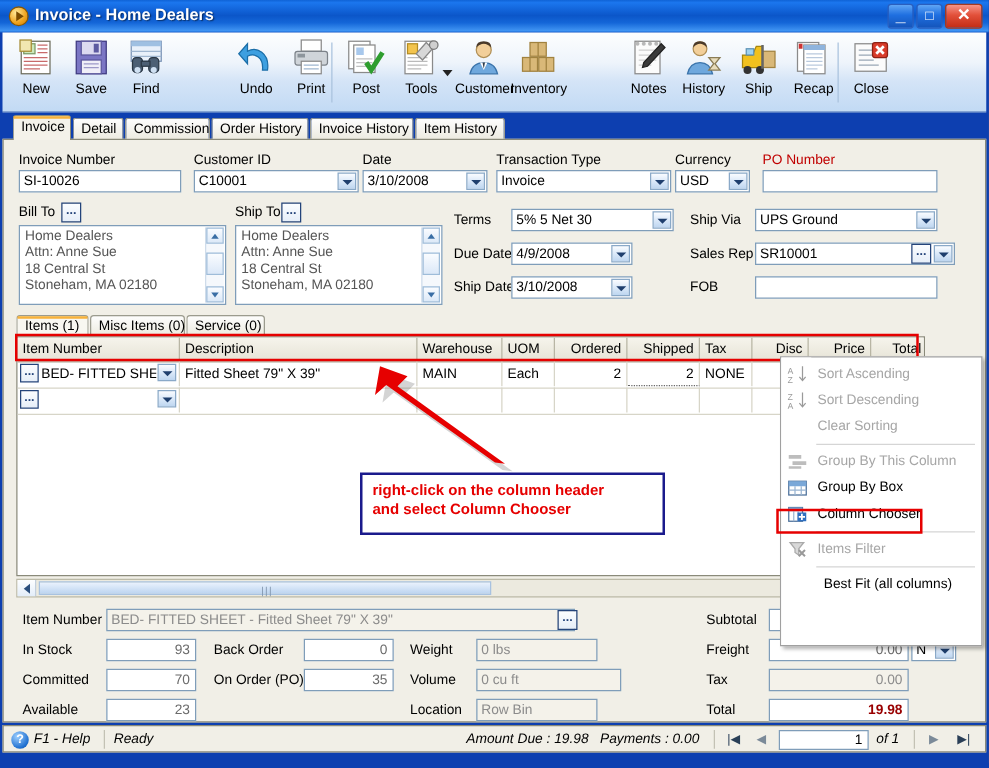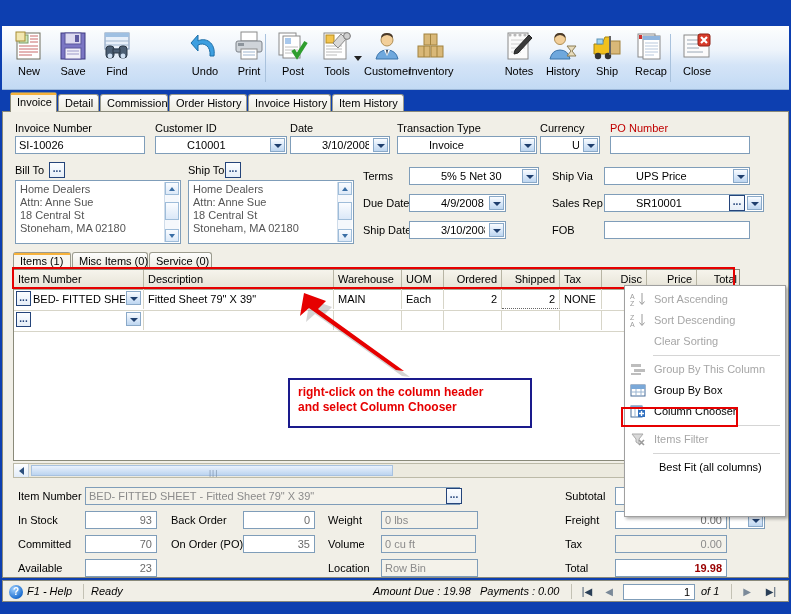--- a/index.html
+++ b/index.html
@@ -80,21 +80,21 @@
   .lbl{position:absolute;font-size:11px;color:#000;white-space:nowrap;}
   .lbl.req{color:#c00000;}
   .fld{
     position:absolute;height:18px;background:#fff;border:1px solid #7f9db9;box-sizing:border-box;
     font-size:11px;color:#000;line-height:16px;padding:0 3px;white-space:nowrap;overflow:hidden;
   }
   .fld.ro{background:#fff;color:#6b6b6b;}
   .fld.gray{background:#f4f2ea;color:#8b8b8b;}
   .fld.right{text-align:right;padding-right:4px;}
   .combo{position:absolute;height:18px;border:1px solid #7f9db9;background:#fff;box-sizing:border-box;}
-  .combo .v{position:absolute;left:3px;top:0;line-height:16px;font-size:11px;color:#000;white-space:nowrap;overflow:hidden;right:20px;margin-left:28px;}
+  .combo .v{position:absolute;left:3px;top:0;line-height:16px;font-size:11px;color:#000;white-space:nowrap;overflow:hidden;right:20px;}
   .cbtn{
     position:absolute;right:1px;top:1px;width:15px;height:14px;
     background:linear-gradient(to bottom,#fafcff,#d8e7f8 55%,#bed6f0);
     border:1px solid #8aa9c8;box-sizing:border-box;
   }
   .cbtn:after{content:"";position:absolute;left:3px;top:5px;border-left:4px solid transparent;border-right:4px solid transparent;border-top:4px solid #1f3f6e;}
   .ebtn{
     position:absolute;width:16px;height:16px;box-sizing:border-box;
     background:linear-gradient(to bottom,#fbfdff,#e6eef8);
     border:1px solid #24447a;font-size:10px;text-align:center;line-height:12px;color:#24447a;font-weight:bold;
@@ -167,20 +167,35 @@
   .navbtn.on{color:#2a3f57;}
   .navfld{position:absolute;top:3px;height:16px;background:#fff;border:1px solid #7f9db9;box-sizing:border-box;text-align:right;font-size:11px;line-height:14px;padding-right:4px;}
   .helpico{position:absolute;left:6px;top:4px;width:14px;height:14px;border-radius:50%;
     background:radial-gradient(circle at 35% 30%,#9fd0ff,#1e6fd0 70%,#0c4694);color:#fff;font-size:10px;font-weight:bold;text-align:center;line-height:14px;}
 </style>
 </head>
 <body>
 
 <div id="app">
 
+  <div class="titlebar">
+    <div class="title-ico"></div>
+    <div class="title-text">Invoice - Home Dealers</div>
+    <div class="winbtns">
+      <div class="wbtn min">
+          <span class="g">_</span>
+        </div>
+      <div class="wbtn">
+          <span class="g">□</span>
+        </div>
+      <div class="wbtn close">
+          <span class="g">✕</span>
+        </div>
+    </div>
+  </div>
 
   <div class="toolbar">
 
     <div class="tb-item" style="left:4px">
       <div class="tb-ico">
         <svg width="32" height="32" viewBox="0 0 32 32">
             <rect x="4" y="3" width="23" height="26" fill="#fff" stroke="#6e6e5e"></rect>
             <rect x="6" y="5" width="9" height="8" fill="#cde8bb" stroke="#7a9a66"></rect>
             <g stroke="#c86a6a" stroke-width="1">
               <path d="M17 6h8M17 9h8M17 12h8M6 16h19M6 19h19M6 22h19M6 25h13"></path>
@@ -475,21 +490,21 @@
     </div>
 
     <div class="lbl" style="left:360px;top:112px">Ship Date</div>
     <div class="combo" style="left:406px;top:109px;width:97px">
       <span class="v">3/10/2008</span>
       <span class="cbtn"></span>
     </div>
 
     <div class="lbl" style="left:549px;top:58px">Ship Via</div>
     <div class="combo" style="left:601px;top:55px;width:146px">
-      <span class="v">UPS Price</span>
+      <span class="v">UPS Ground</span>
       <span class="cbtn"></span>
     </div>
 
     <div class="lbl" style="left:549px;top:85px">Sales Rep</div>
     <div class="combo" style="left:601px;top:82px;width:160px">
       <span class="v" style="right:38px">SR10001</span>
       <span class="ebtn" style="right:18px;top:0px;width:16px;height:16px">...</span>
       <span class="cbtn"></span>
     </div>
 
@@ -564,21 +579,21 @@
     <div class="lbl" style="left:168px;top:402px">Back Order</div>
     <div class="fld ro right" style="left:240px;top:399px;width:72px">0</div>
     <div class="lbl" style="left:325px;top:402px">Weight</div>
     <div class="fld gray" style="left:378px;top:399px;width:97px">0 lbs</div>
 
     <div class="lbl" style="left:15px;top:426px">Committed</div>
     <div class="fld ro right" style="left:82px;top:423px;width:72px">70</div>
     <div class="lbl" style="left:168px;top:426px">On Order (PO)</div>
     <div class="fld ro right" style="left:240px;top:423px;width:72px">35</div>
     <div class="lbl" style="left:325px;top:426px">Volume</div>
-    <div class="fld gray" style="left:378px;top:423px;width:95px">0 cu ft</div>
+    <div class="fld gray" style="left:378px;top:423px;width:116px">0 cu ft</div>
 
     <div class="lbl" style="left:15px;top:450px">Available</div>
     <div class="fld ro right" style="left:82px;top:447px;width:72px">23</div>
     <div class="lbl" style="left:325px;top:450px">Location</div>
     <div class="fld gray" style="left:378px;top:447px;width:97px">Row  Bin</div>
 
     <div class="lbl" style="left:562px;top:378px">Subtotal</div>
     <div class="fld ro right" style="left:612px;top:375px;width:112px"></div>
 
     <div class="lbl" style="left:562px;top:402px">Freight</div>

